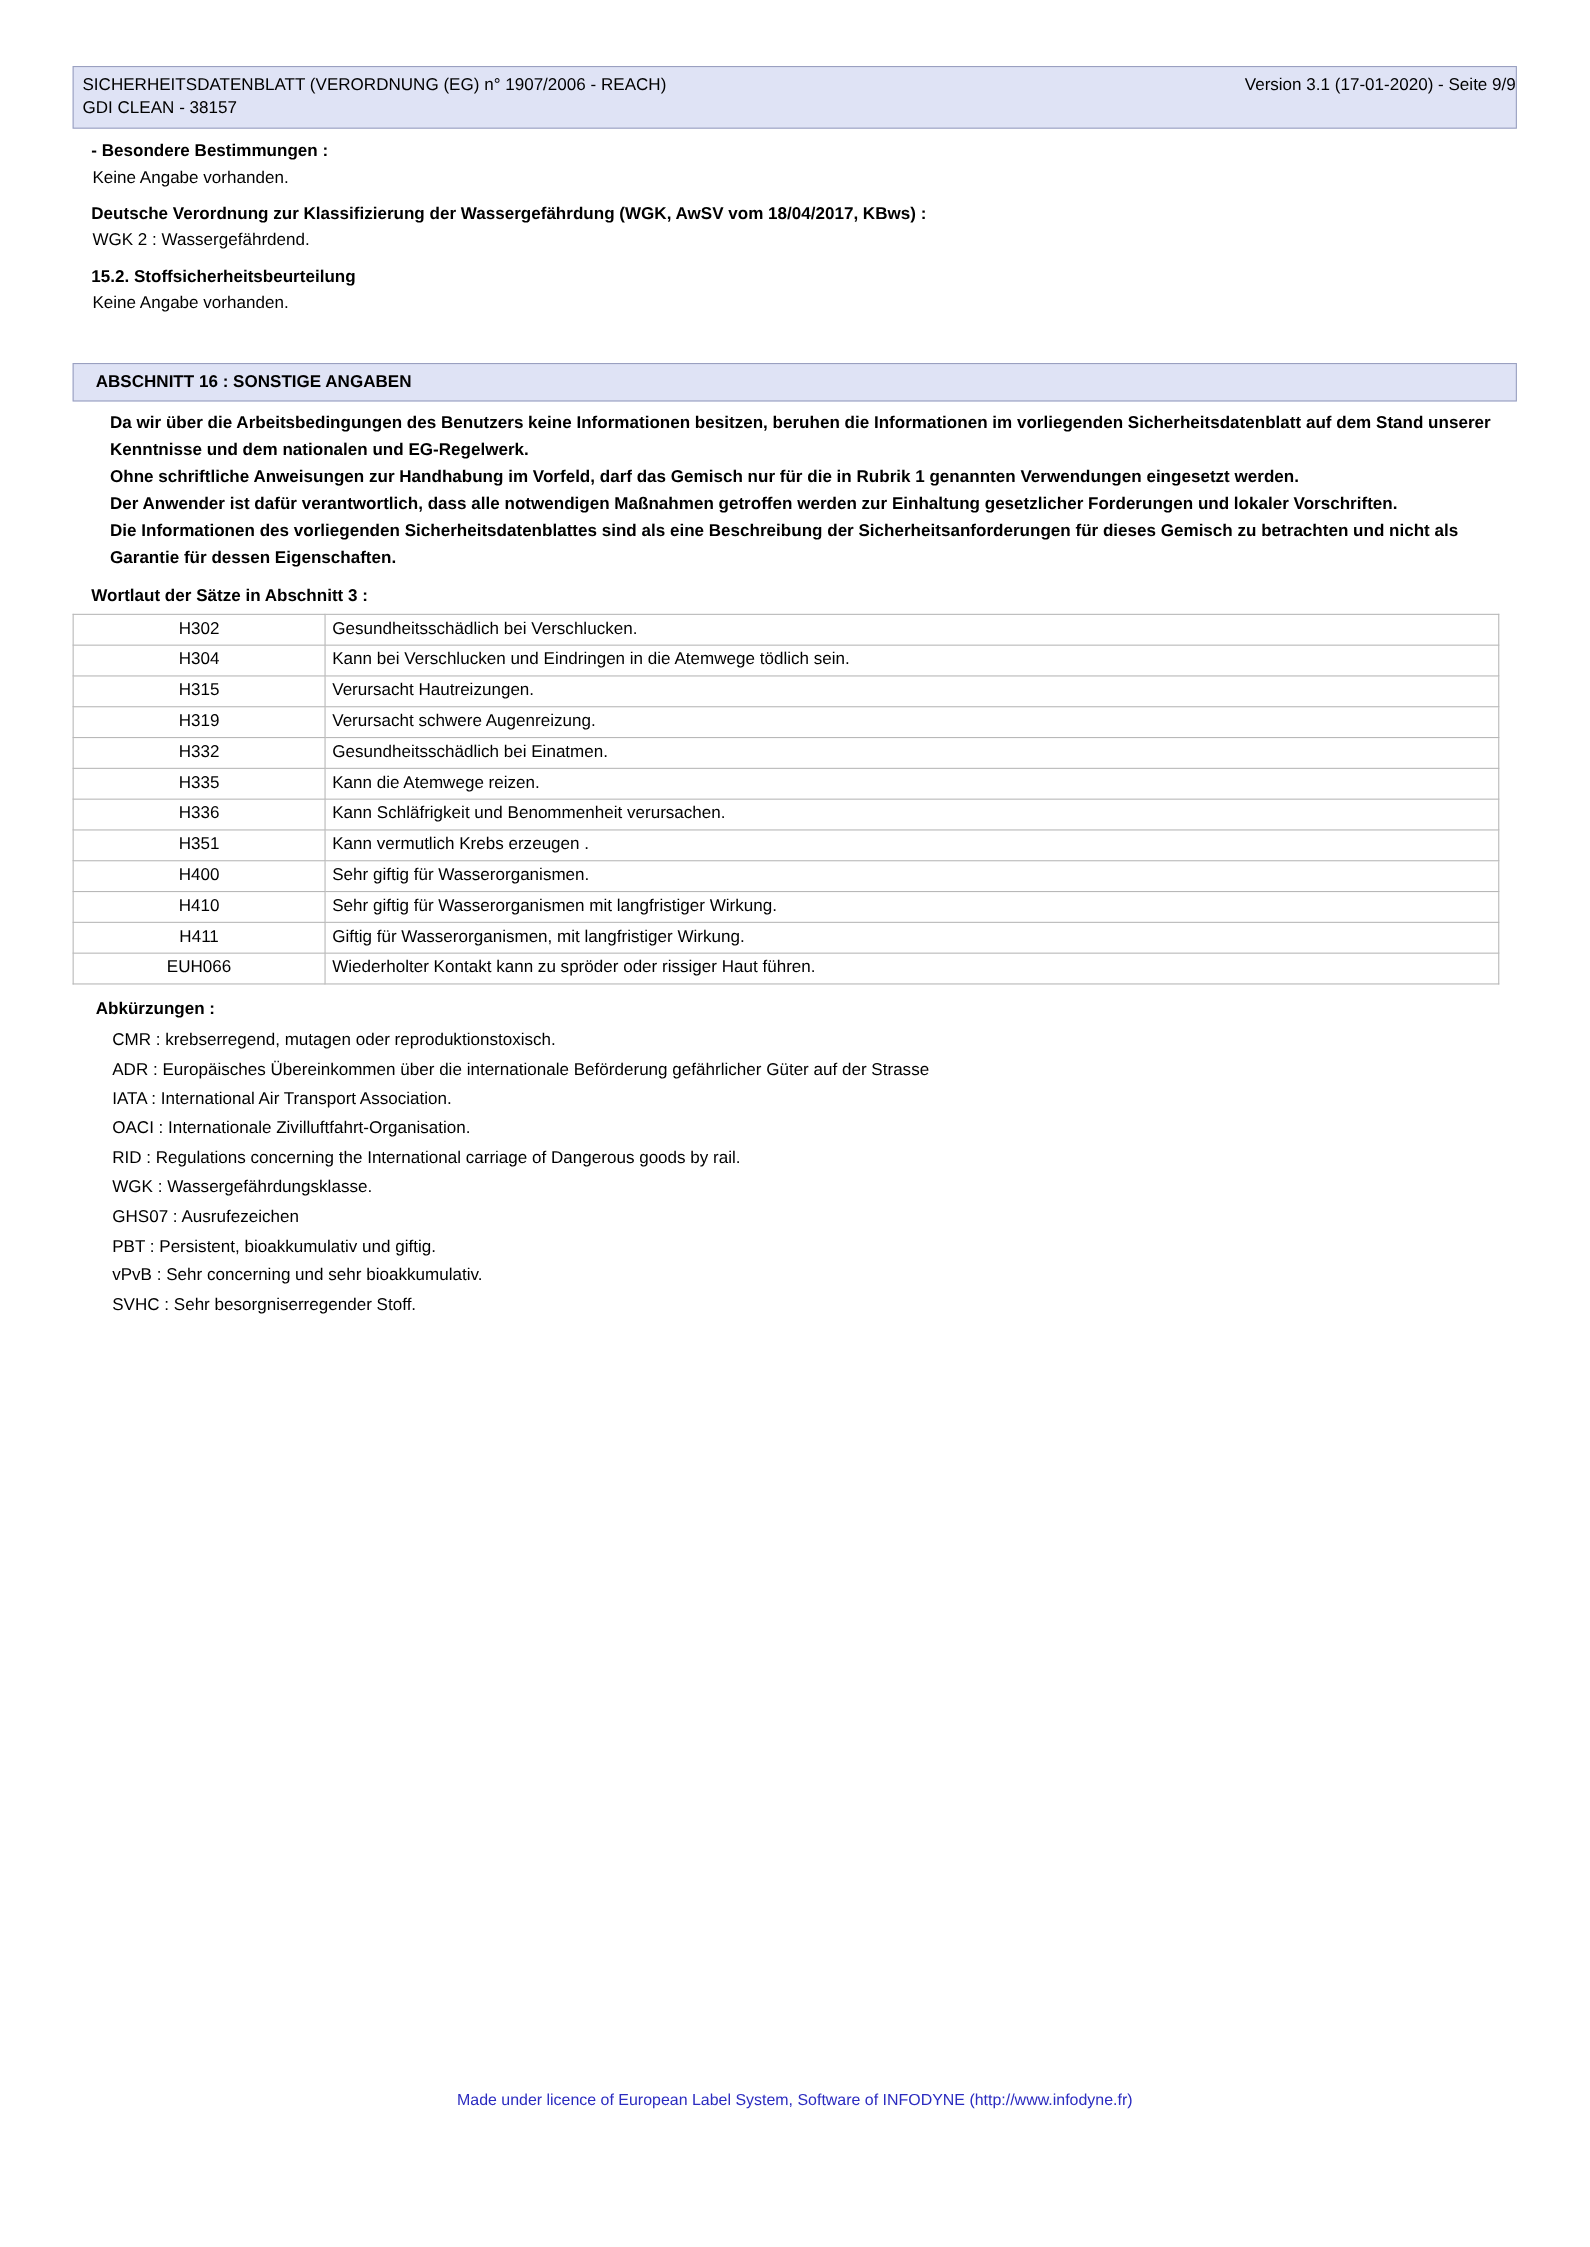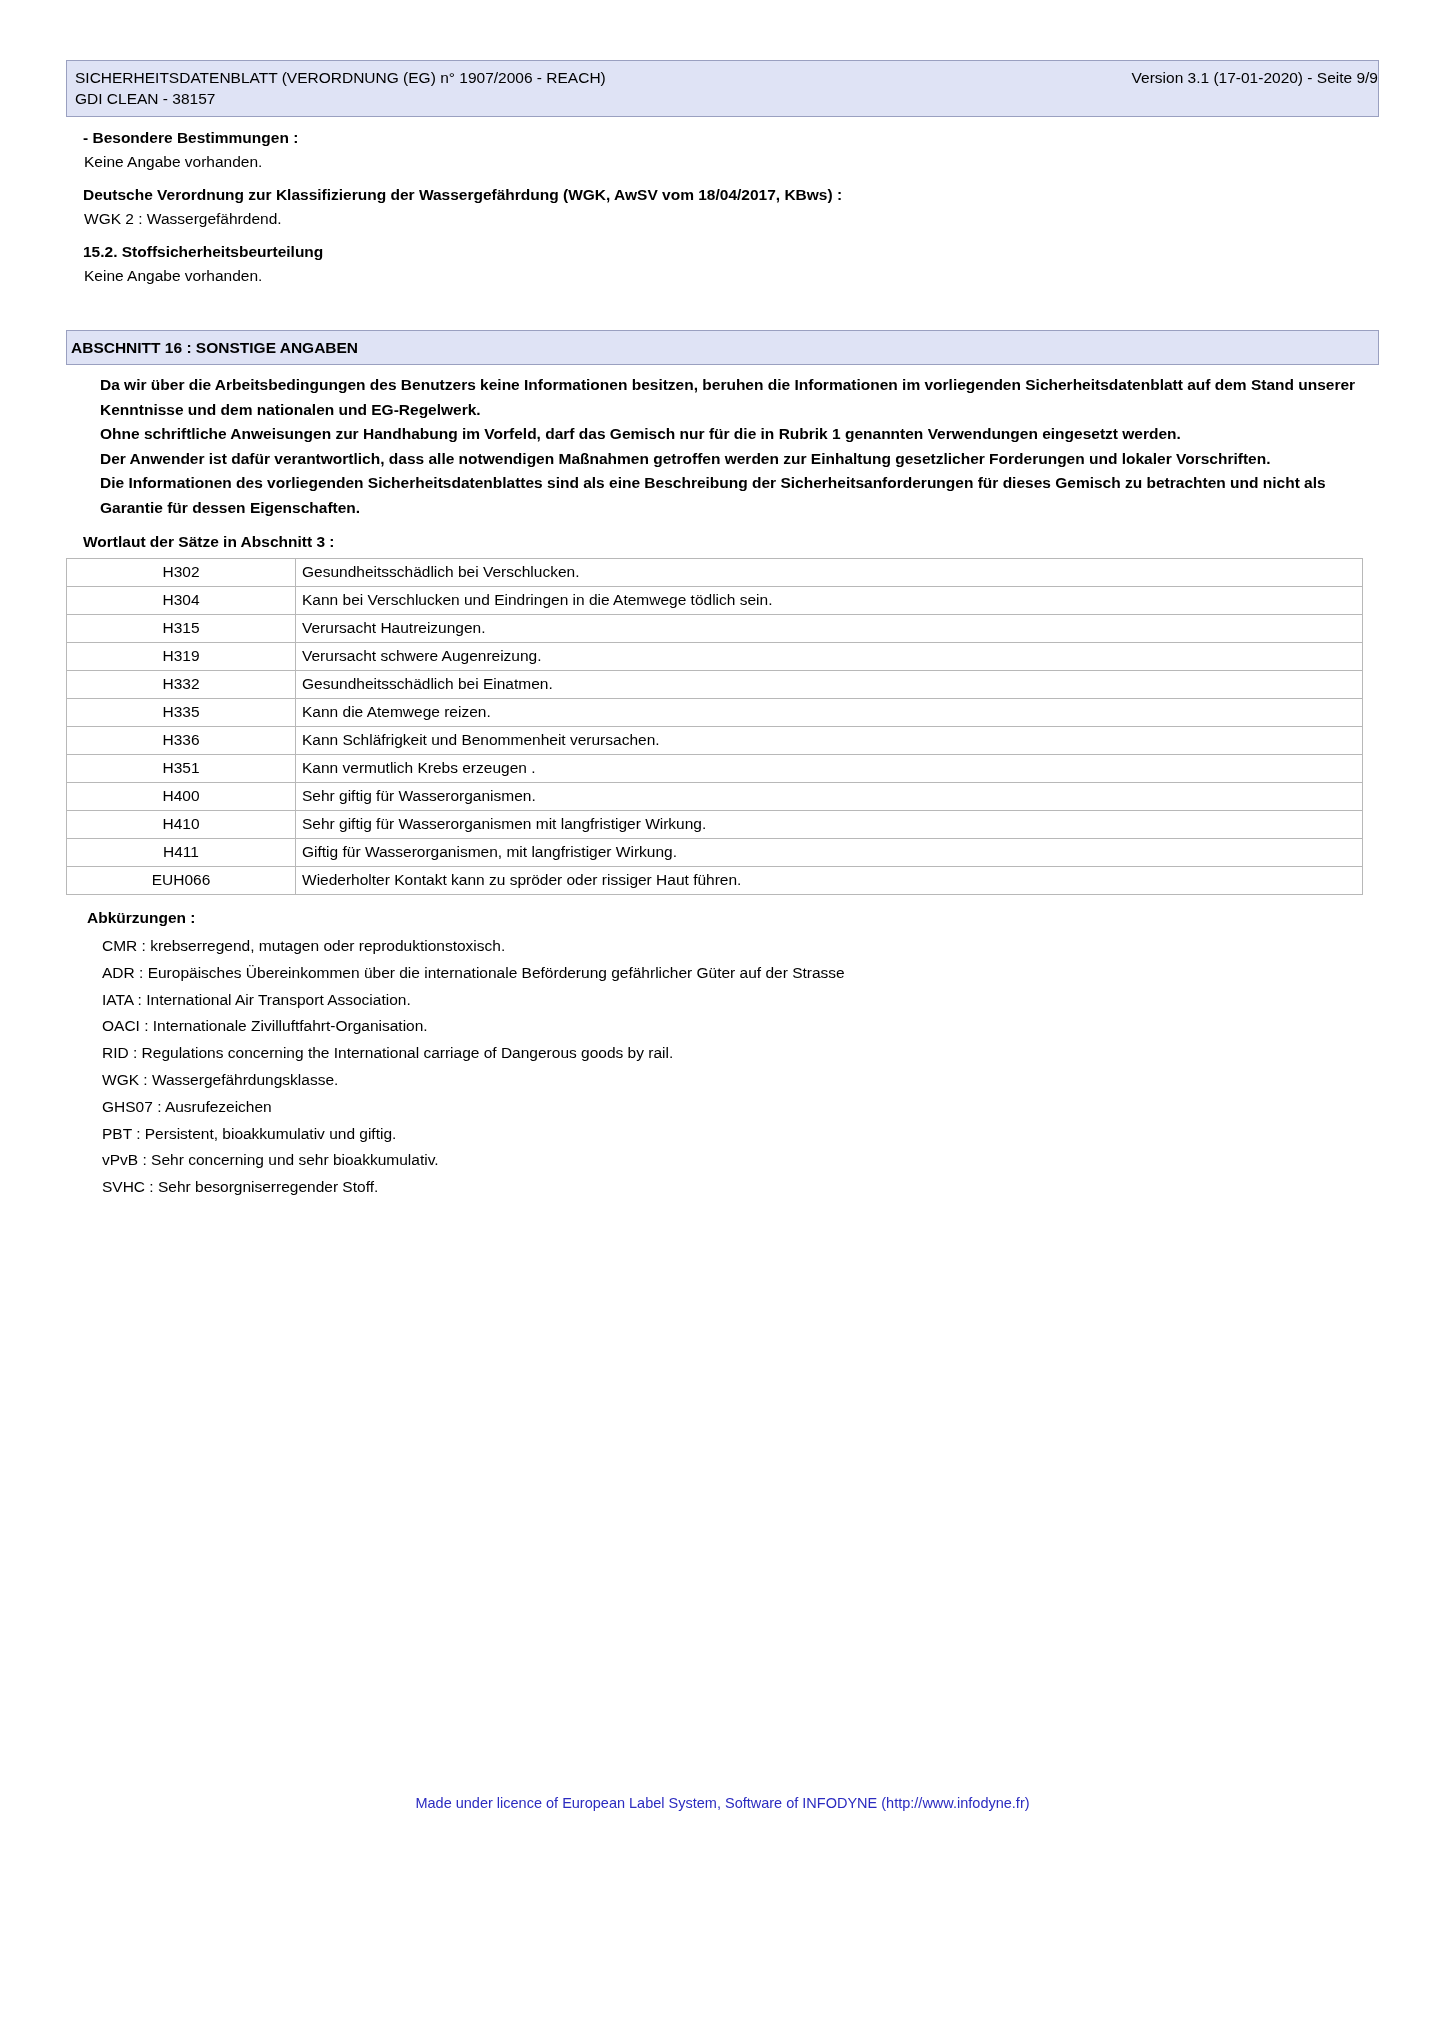--- a/index.html
+++ b/index.html
@@ -64,21 +64,21 @@
     line-height: 24px;
     padding-left: 18px;
   }
 
   
   .section-bar {
     margin-top: 42px;
     border: 1px solid #9aa0c0;
     background: #dfe3f5;
     box-sizing: border-box;
-    padding: 6px 4px;
+    padding: 6px 20px;
     font-weight: bold;
     font-size: 15.5px;
     line-height: 21px;
   }
 
   
   .para-wrap {
     padding-left: 34px;
     padding-top: 8px;
   }
@@ -130,21 +130,21 @@
   .abbr-item {
     font-size: 15.5px;
     line-height: 26.8px;
   }
 
   
   .footer {
     position: absolute;
     left: 0;
     right: 0;
-    top: 1795px;
+    top: 1902px;
     text-align: center;
     color: #2b2bc0;
     font-size: 14.5px;
   }
 </style>
 </head>
 <body>
 
 <div class="page">
 

